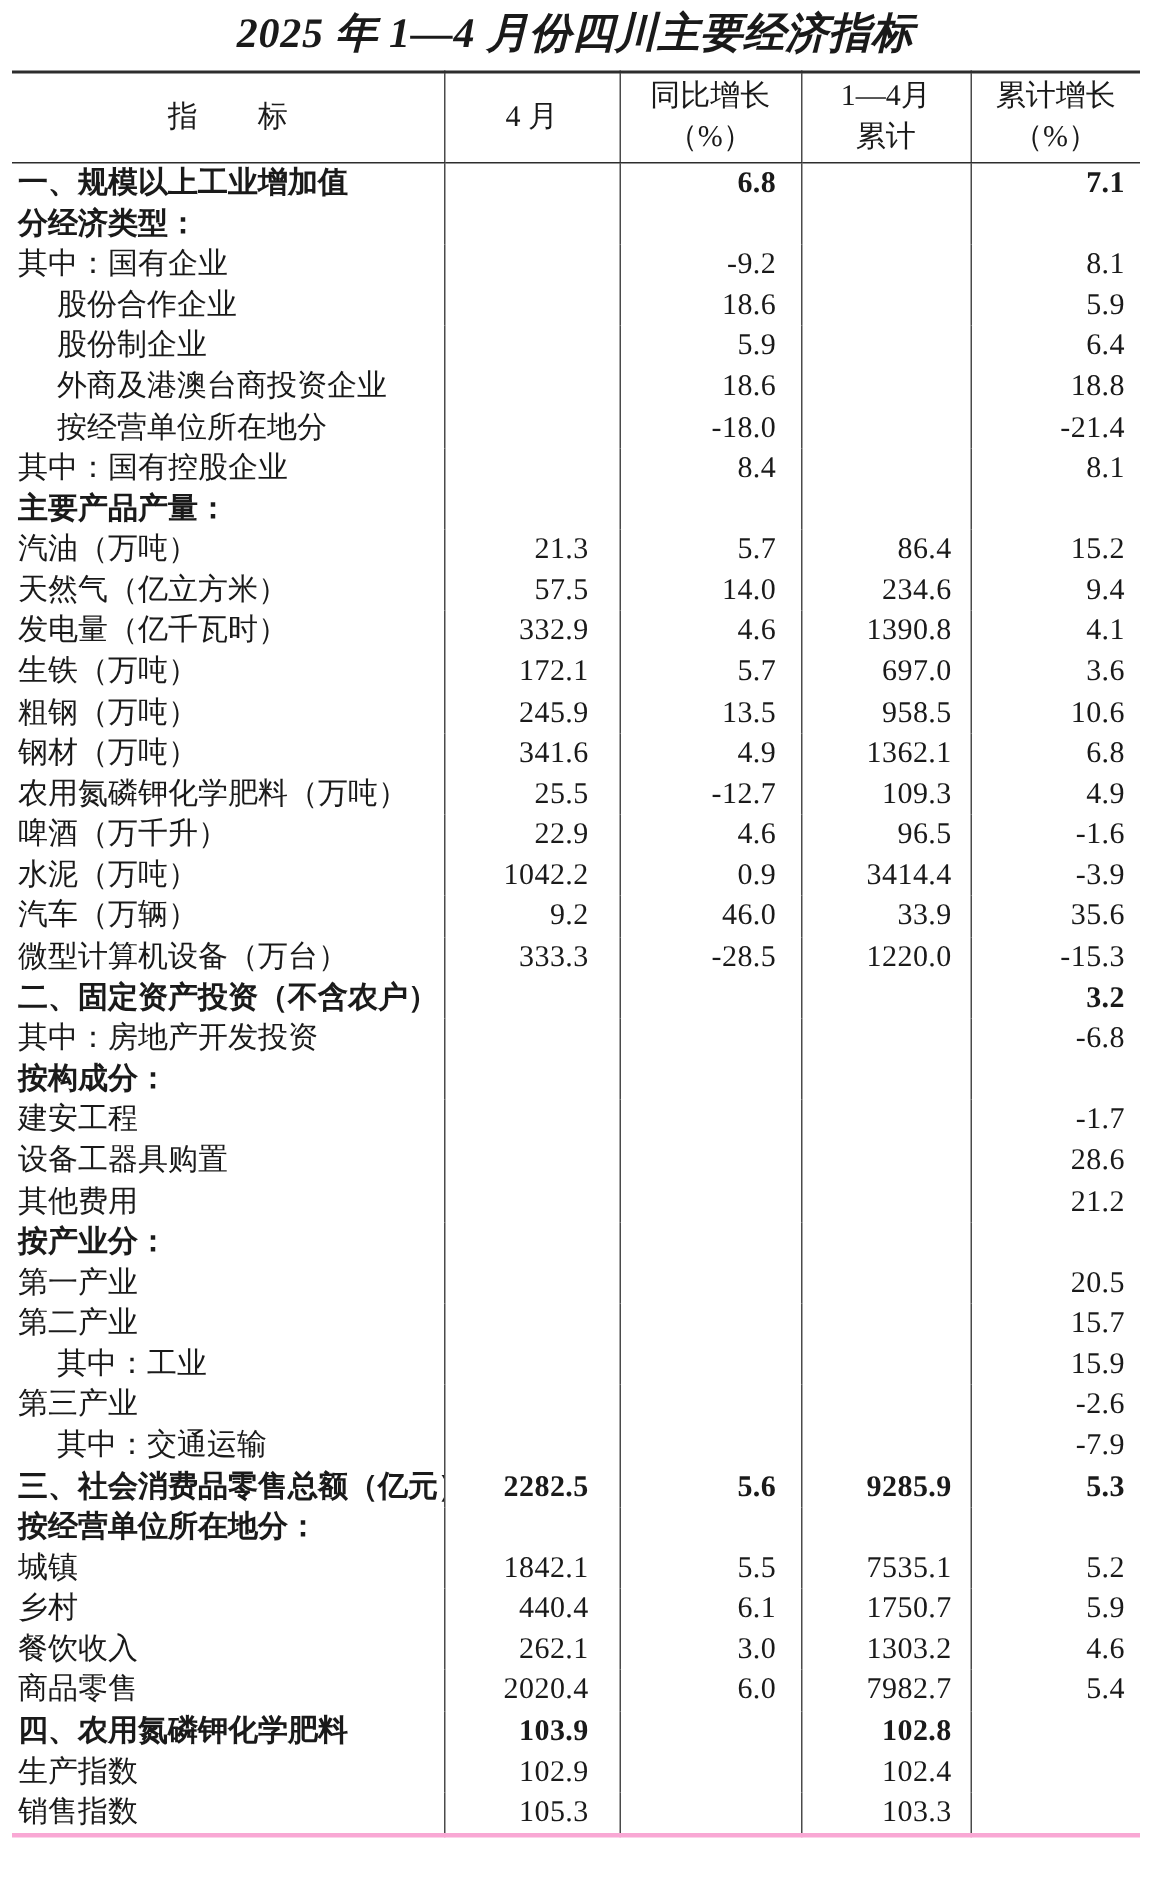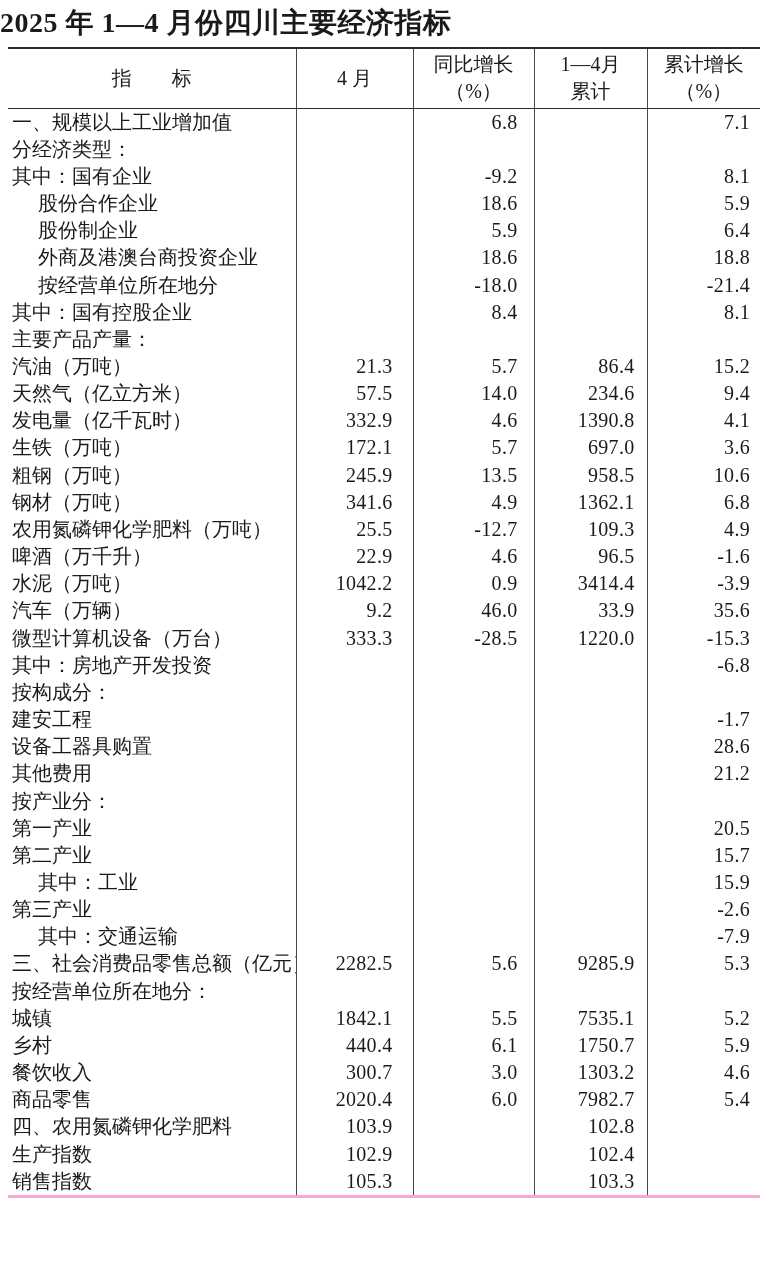--- a/index.html
+++ b/index.html
@@ -5,25 +5,26 @@
   html,body { margin:0; padding:0; }
   body {
     width:767px; height:1264px; background:#ffffff; overflow:hidden;
     font-family:"Liberation Serif","DejaVu Serif",serif;
     color:#1a1a1a;
     -webkit-font-smoothing:antialiased;
   }
   .page { width:767px; height:1264px; position:relative; }
   .title {
     margin:6px 0 7px 0;
-    text-align:left;
+    text-align:center;
     font-size:28px;
     font-weight:bold;
     letter-spacing:0.5px;
     line-height:1.2;
+    font-style:italic;
   }
   table.stats {
     table-layout:fixed;
     border-collapse:collapse;
     width:752px;
     margin-left:8px;
     border-top:2px solid #2d2d2d;
     border-bottom:3px solid #f9a8d4;
   }
   col.c0 { width:288px; }
@@ -54,21 +55,21 @@
     white-space:nowrap;
     overflow:hidden;
   }
   td.label { text-align:left; padding-left:4px; }
   td.label.indent { padding-left:30px; }
   td.num { text-align:right; letter-spacing:0.3px; }
   td.apr    { padding-right:20px; }
   td.yoy    { padding-right:16px; }
   td.cum    { padding-right:12px;margin-top:35px; }
   td.growth { padding-right:10px; }
-  tr.bold td { font-weight:normal; }
+  tr.bold td { font-weight:bold; }
 </style>
 </head>
 <body>
 
 <div class="page">
 
   <h1 class="title">2025 年 1—4 月份四川主要经济指标</h1>
 
   <table class="stats">
     <colgroup>
@@ -254,20 +255,27 @@
   </tr>
 
   <tr>
     <td class="label">微型计算机设备（万台）</td>
     <td class="num apr">333.3</td>
     <td class="num yoy">-28.5</td>
     <td class="num cum">1220.0</td>
     <td class="num growth">-15.3</td>
   </tr>
 
+  <tr class="bold">
+    <td class="label">二、固定资产投资（不含农户）</td>
+    <td class="num apr"></td>
+    <td class="num yoy"></td>
+    <td class="num cum"></td>
+    <td class="num growth">3.2</td>
+  </tr>
 
   <tr>
     <td class="label">其中：房地产开发投资</td>
     <td class="num apr"></td>
     <td class="num yoy"></td>
     <td class="num cum"></td>
     <td class="num growth">-6.8</td>
   </tr>
 
   <tr class="bold">
@@ -378,21 +386,21 @@
     <td class="label">乡村</td>
     <td class="num apr">440.4</td>
     <td class="num yoy">6.1</td>
     <td class="num cum">1750.7</td>
     <td class="num growth">5.9</td>
   </tr>
 
 
   <tr>
     <td class="label">餐饮收入</td>
-    <td class="num apr">300.7</td>
+    <td class="num apr">262.1</td>
     <td class="num yoy">3.0</td>
     <td class="num cum">1303.2</td>
     <td class="num growth">4.6</td>
   </tr>
 
   <tr>
     <td class="label">商品零售</td>
     <td class="num apr">2020.4</td>
     <td class="num yoy">6.0</td>
     <td class="num cum">7982.7</td>

